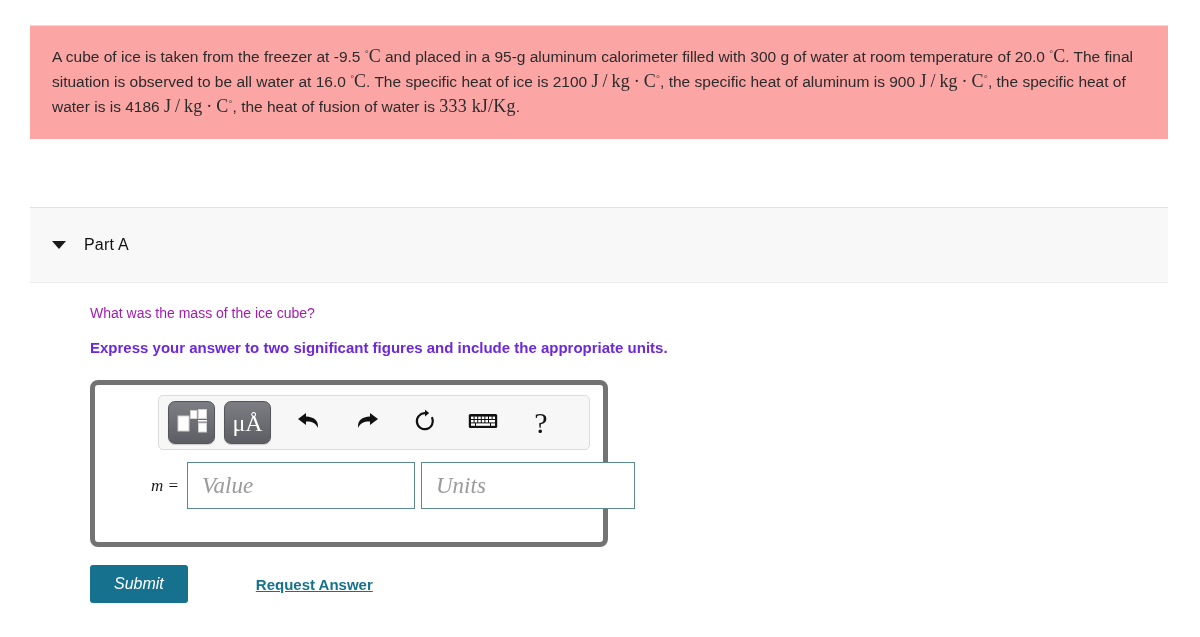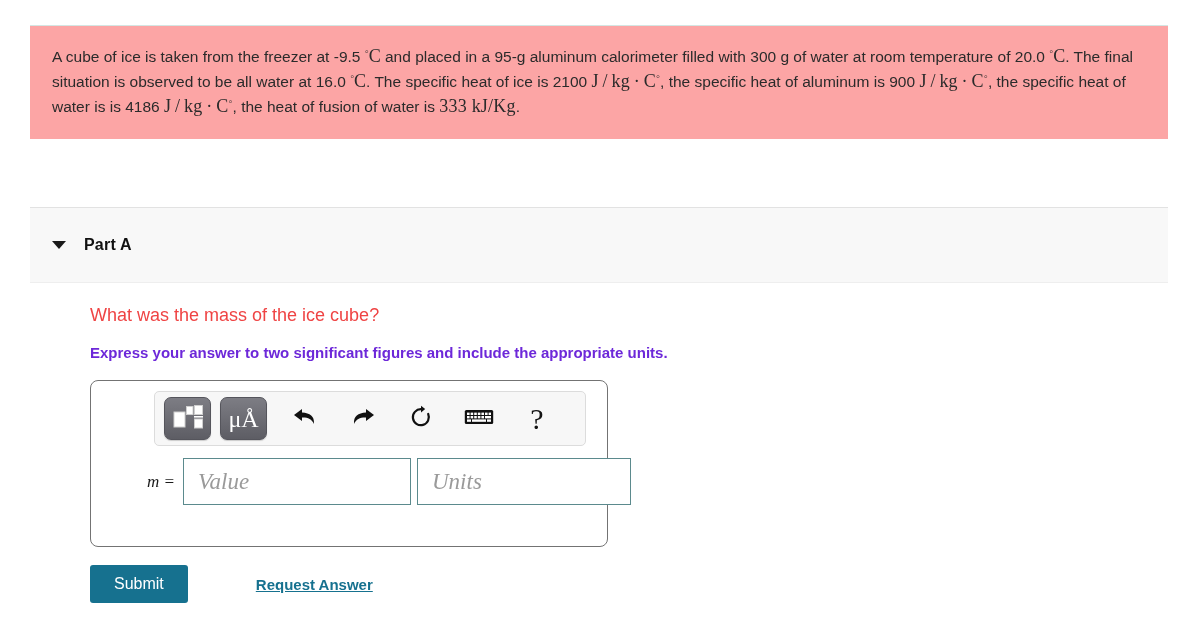--- a/index.html
+++ b/index.html
@@ -76,58 +76,58 @@
     margin-left: 22px;
     margin-right: 18px;
     border-left: 7px solid transparent;
     border-right: 7px solid transparent;
     border-top: 8px solid #1a1a1a;
     cursor: pointer;
   }
 
   .part-title {
     font-size: 16px;
-    font-weight: bold;
+    font-weight: normal;
     color: #111111;
     letter-spacing: 0.2px;
   }
 
   
   .body-area {
     position: absolute;
     left: 0;
     top: 283px;
     width: 1200px;
   }
 
   .question {
     margin-left: 90px;
     margin-top: 22px;
-    font-size: 18px;
-    color: #ef4444;
+    font-size: 14px;
+    color: #a21caf;
   }
 
   .instruction {
     margin-left: 90px;
     margin-top: 18px;
     font-size: 15px;
     font-weight: bold;
     color: #6d28d9;
   }
 
   
   .answer-box {
     position: absolute;
     left: 90px;
     top: 97px;
     width: 518px;
     height: 167px;
     box-sizing: border-box;
     background: #ffffff;
-    border: 1px solid #737373;
+    border: 5px solid #737373;
     border-radius: 8px;
   }
 
   .toolbar {
     position: absolute;
     left: 63px;
     top: 10px;
     width: 432px;
     height: 55px;
     box-sizing: border-box;
@@ -229,20 +229,21 @@
 
   .submit-btn {
     background: #16718f;
     color: #ffffff;
     border: none;
     border-radius: 3px;
     font-family: "Liberation Sans", sans-serif;
     font-size: 16px;
     padding: 10px 24px;
     cursor: pointer;
+    font-style: italic;
   }
 
   .request-link {
     margin-left: 28px;
     color: #16718f;
     font-size: 15px;
     font-weight: bold;
     text-decoration: underline;
     cursor: pointer;
     padding-left: 40px;

